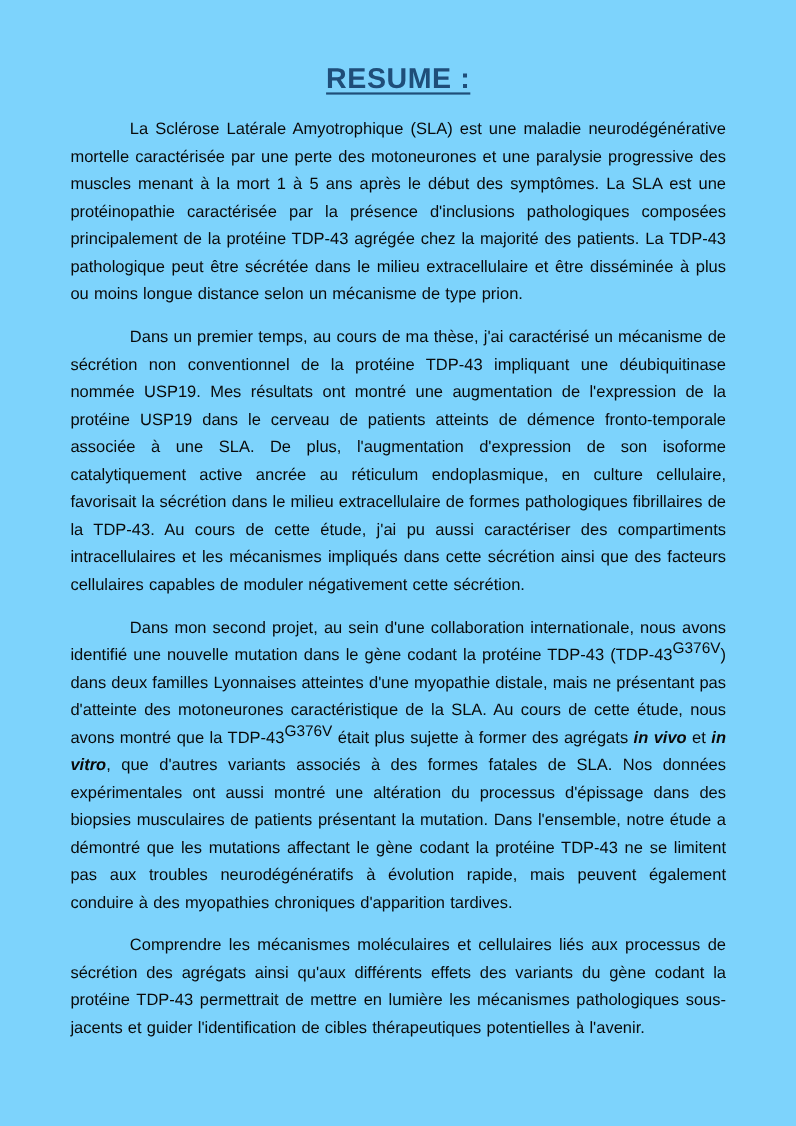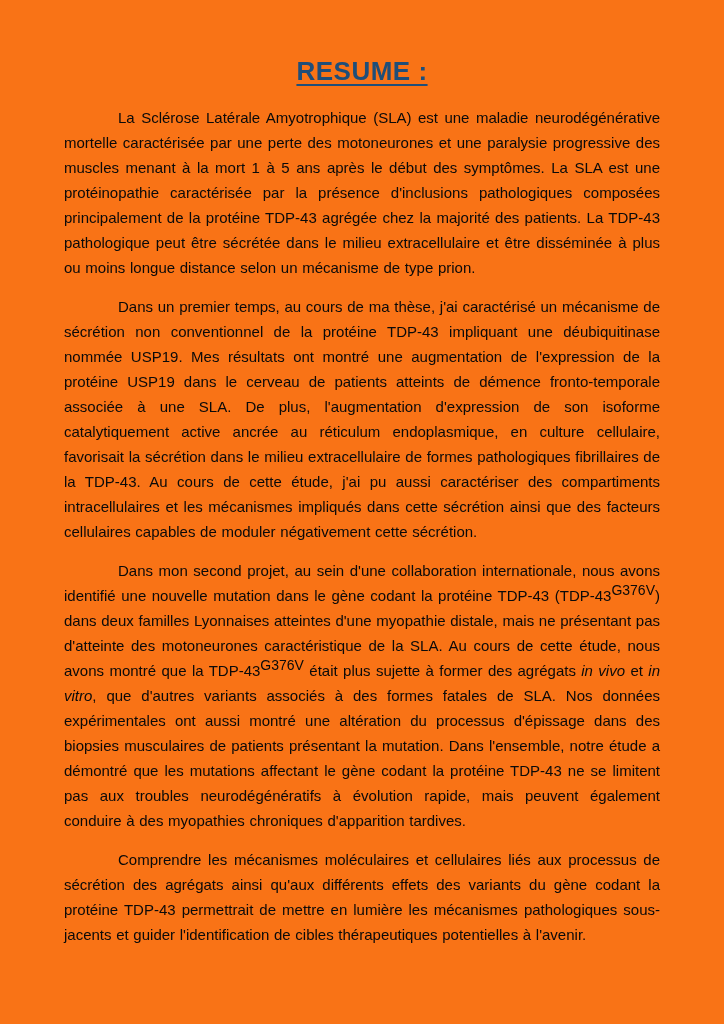--- a/index.html
+++ b/index.html
@@ -5,21 +5,21 @@
   html, body {
     margin: 0;
     padding: 0;
     background: #ffffff;
   }
   .page {
     position: relative;
     width: 724px;
     height: 1024px;
     margin: 0 auto;
-    background: #f97316;
+    background: #7dd3fc;
     box-sizing: border-box;
     padding: 56px 64px 0 64px;
     font-family: "Liberation Sans", "DejaVu Sans", sans-serif;
     overflow: hidden;
   }
   .doc-title {
     margin: 0 0 18px 0;
     text-align: center;
     font-size: 26px;
     font-weight: bold;
@@ -38,20 +38,21 @@
     text-indent: 54px;
     word-spacing: 0.5px;
   }
   .content p sup {
     font-size: 14px;
     line-height: 0;
     vertical-align: super;
   }
   .content p .it {
     font-style: italic;
+    font-weight: bold;
   }
 </style>
 </head>
 <body>
 
 <div class="page">
   <h1 class="doc-title">RESUME :</h1>
   <div class="content">
       <p><span>La Sclérose Latérale Amyotrophique (SLA) est une maladie neurodégénérative mortelle caractérisée par une perte des motoneurones et une paralysie progressive des muscles menant à la mort 1 à 5 ans après le début des symptômes. La SLA est une protéinopathie caractérisée par la présence d'inclusions pathologiques composées principalement de la protéine TDP-43 agrégée chez la majorité des patients. La TDP-43 pathologique peut être sécrétée dans le milieu extracellulaire et être disséminée à plus ou moins longue distance selon un mécanisme de type prion.</span></p>
       <p><span>Dans un premier temps, au cours de ma thèse, j'ai caractérisé un mécanisme de sécrétion non conventionnel de la protéine TDP-43 impliquant une déubiquitinase nommée USP19. Mes résultats ont montré une augmentation de l'expression de la protéine USP19 dans le cerveau de patients atteints de démence fronto-temporale associée à une SLA. De plus, l'augmentation d'expression de son isoforme catalytiquement active ancrée au réticulum endoplasmique, en culture cellulaire, favorisait la sécrétion dans le milieu extracellulaire de formes pathologiques fibrillaires de la TDP-43. Au cours de cette étude, j'ai pu aussi caractériser des compartiments intracellulaires et les mécanismes impliqués dans cette sécrétion ainsi que des facteurs cellulaires capables de moduler négativement cette sécrétion.</span></p>

